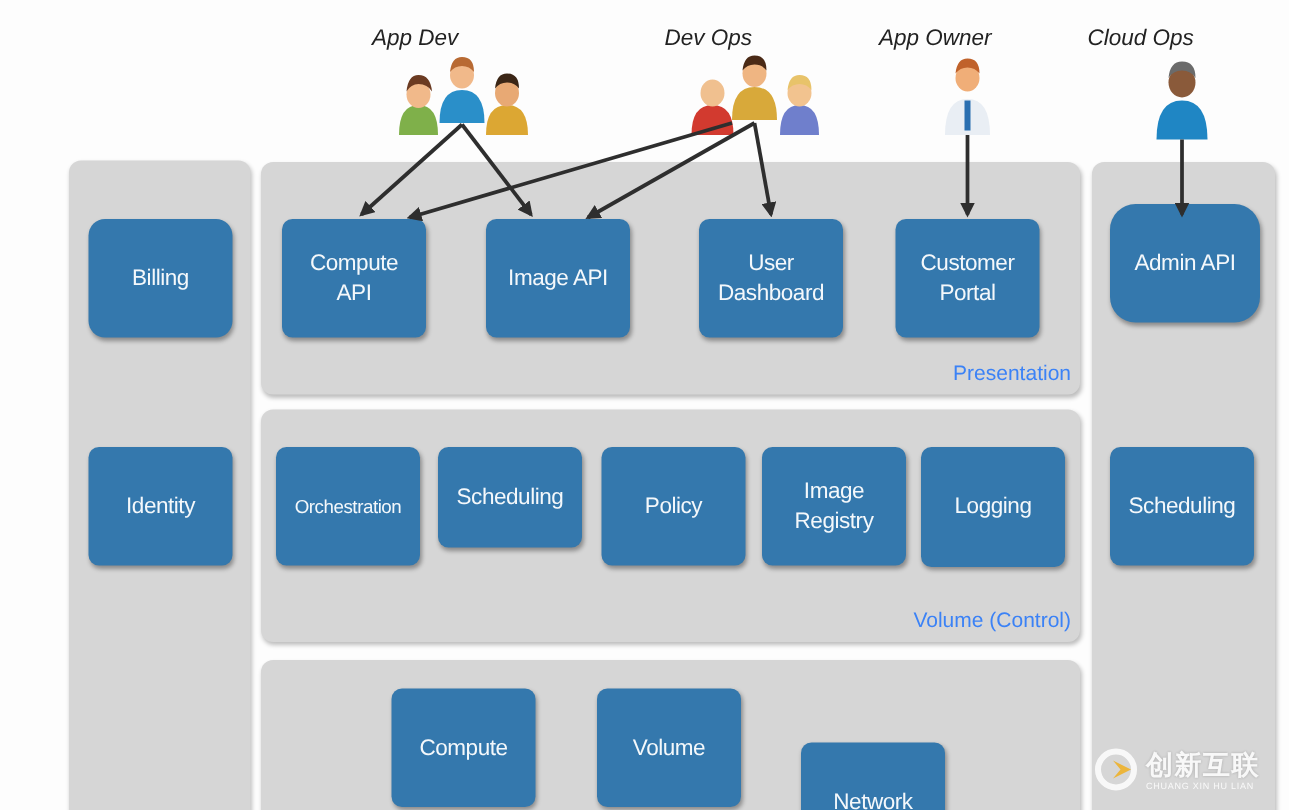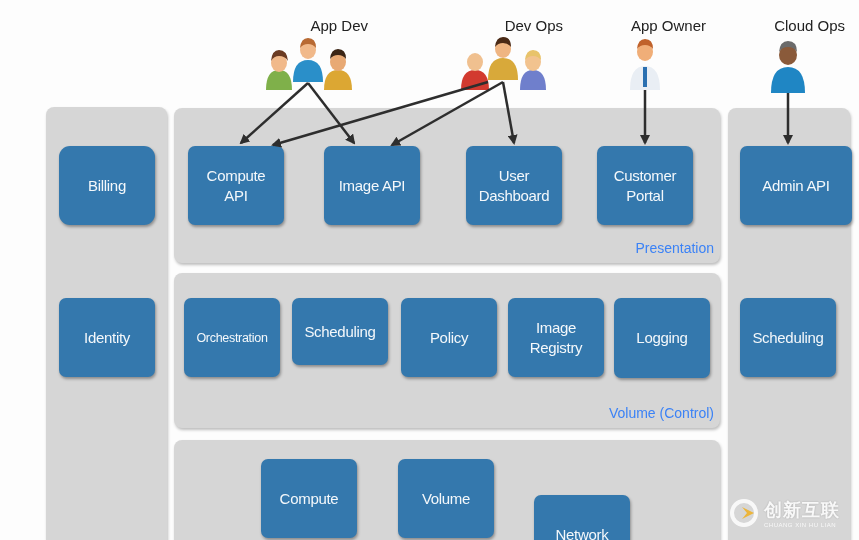--- a/index.html
+++ b/index.html
@@ -18,21 +18,21 @@
     display:flex; align-items:center; justify-content:center; text-align:center;
     font-size:15px; line-height:20px; letter-spacing:-0.3px;
     white-space:pre-line;
     cursor:pointer;
   }
   .tile.small { font-size:12.5px; }
   .layer-label {
     position:absolute; color:#3b82f6; font-size:14px; text-align:right;
   }
   .role-label {
-    position:absolute; font-size:15px; color:#222; text-align:right; width:120px;
+    position:absolute; font-size:15px; color:#222; text-align:left; width:120px;font-style:italic;
   }
   svg.overlay { position:absolute; left:0; top:0; }
   .watermark {
     position:absolute; left:728px; top:490px; width:125px; height:45px;
     display:flex; align-items:center; opacity:0.85;
   }
   .wm-text { color:#ffffff; font-size:18px; font-weight:bold; letter-spacing:1px; text-shadow:0 0 2px rgba(0,0,0,0.25); }
   .wm-sub { color:#ffffff; font-size:6px; letter-spacing:0.5px; }
 </style>
 </head>
@@ -61,21 +61,21 @@
 <div class="tile" style="left:401px;top:298px;width:96px;height:79px;">Policy</div>
 <div class="tile" style="left:508px;top:298px;width:96px;height:79px;">Image
 Registry</div>
 <div class="tile" style="left:614px;top:298px;width:96px;height:80px;">Logging</div>
 <div class="layer-label" style="left:560px;top:405px;width:154px;">Volume (Control)</div>
 
 <div class="tile" style="left:261px;top:459px;width:96px;height:79px;">Compute</div>
 <div class="tile" style="left:398px;top:459px;width:96px;height:79px;">Volume</div>
 <div class="tile" style="left:534px;top:459px;width:96px;height:79px;margin-top:36px;">Network</div>
 
-<div class="tile" style="left:740px;top:146px;width:112px;height:79px;">Admin API</div>
+<div class="tile" style="left:740px;top:136px;width:100px;height:79px;border-radius:17px;">Admin API</div>
 <div class="tile" style="left:740px;top:298px;width:96px;height:79px;">Scheduling</div>
 
 <div class="role-label" style="left:248px;top:17px;">App Dev</div>
 <div class="role-label" style="left:443px;top:17px;">Dev Ops</div>
 <div class="role-label" style="left:586px;top:17px;">App Owner</div>
 <div class="role-label" style="left:725px;top:17px;">Cloud Ops</div>
 
 <svg class="overlay" width="859" height="540">
   <defs>
     <linearGradient id="gShade" x1="0" y1="0" x2="0" y2="1">

